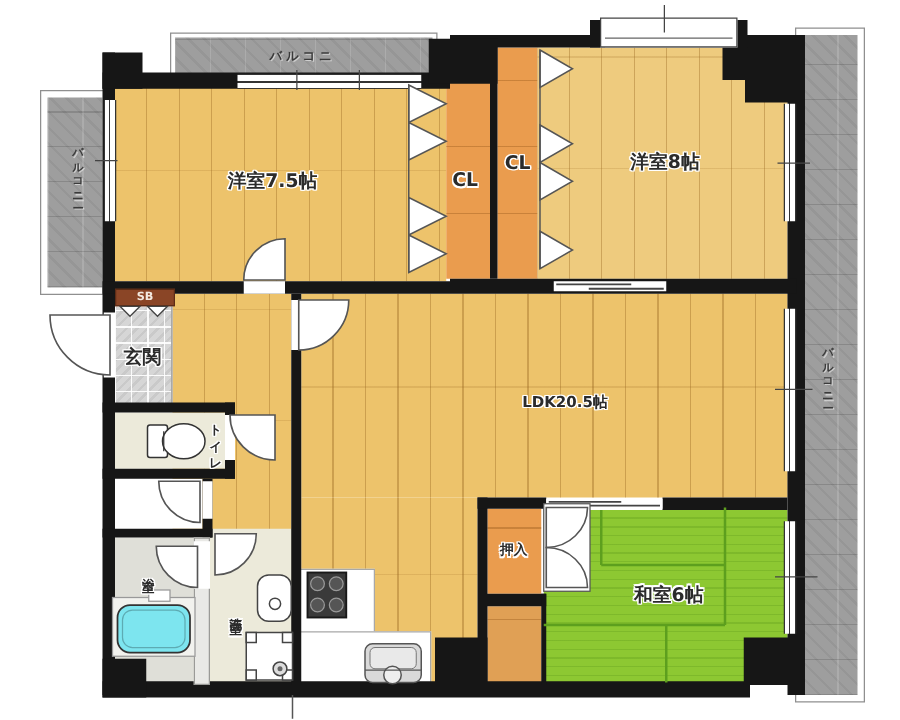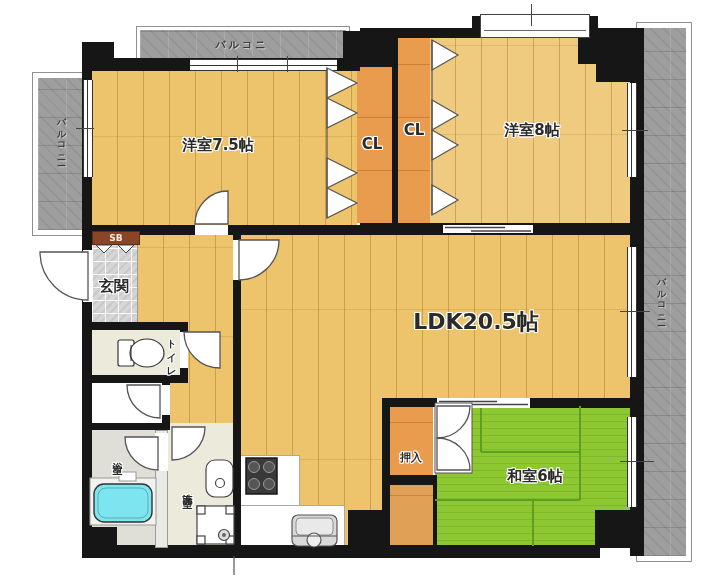--- a/index.html
+++ b/index.html
@@ -238,25 +238,25 @@
       <rect x="119" y="472" width="17" height="9" fill="#fff" stroke="#999" stroke-width="1"></rect>
       <rect x="94" y="484" width="58" height="38" rx="10" fill="#7de5ef" stroke="#333" stroke-width="1.4"></rect>
       <rect x="98" y="488" width="50" height="30" rx="8" fill="none" stroke="rgba(0,0,0,.25)" stroke-width="1"></rect>
     </g>
 
     <line x1="234" y1="556" x2="234" y2="575" stroke="#555" stroke-width="1.2"></line>
   </svg>
 
   <span class="lbl" style="left:218px;top:145px;font-size:15px;">洋室7.5帖</span>
   <span class="lbl" style="left:532px;top:130px;font-size:15px;">洋室8帖</span>
-  <span class="lbl" style="left:476px;top:322px;font-size:22px;">LDK20.5帖</span>
+  <span class="lbl" style="left:452px;top:322px;font-size:12px;">LDK20.5帖</span>
   <span class="lbl" style="left:535px;top:476px;font-size:15px;">和室6帖</span>
   <span class="lbl" style="left:372px;top:144px;font-size:15px;">CL</span>
   <span class="lbl" style="left:414px;top:130px;font-size:15px;">CL</span>
-  <span class="lbl" style="left:411px;top:457px;font-size:11px;">押入</span>
+  <span class="lbl" style="left:411px;top:440px;font-size:11px;">押入</span>
   <span class="lbl" style="left:114px;top:286px;font-size:15px;text-align:center;">玄関</span>
   <span class="lbl vert" style="left:171px;top:352px;font-size:10px;">トイレ</span>
   <span class="lbl vert" style="left:117px;top:456px;font-size:10px;">浴室</span>
   <span class="lbl vert" style="left:187px;top:489px;font-size:10px;">洗面室</span>
   <span class="lbl" style="left:116px;top:238px;font-size:9px;color:#f3e9df;text-shadow:none;">SB</span>
   <span class="lbl" style="left:242px;top:45px;font-size:10px;letter-spacing:3px;color:#3a3a3a;text-shadow:1px 1px 0 rgba(255,255,255,.5);">バルコニ</span>
   <span class="lbl vert" style="left:61px;top:137px;font-size:9px;color:#3a3a3a;text-shadow:1px 1px 0 rgba(255,255,255,.5);">バルコニー</span>
   <span class="lbl vert" style="left:661px;top:297px;font-size:9px;color:#3a3a3a;text-shadow:1px 1px 0 rgba(255,255,255,.5);">バルコニー</span>
 
 </div>

